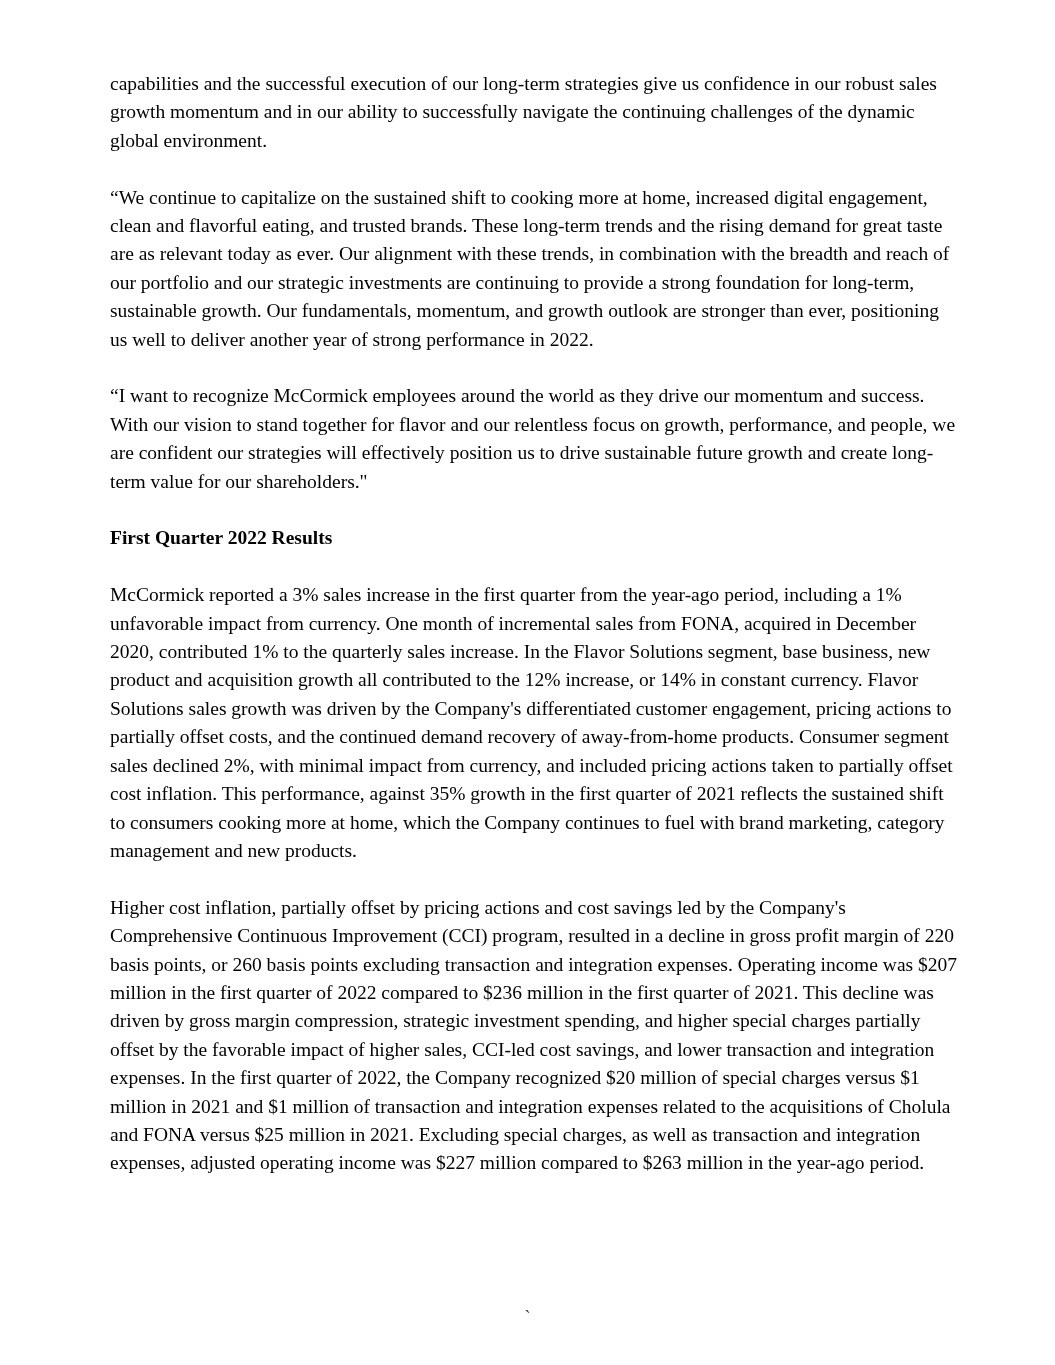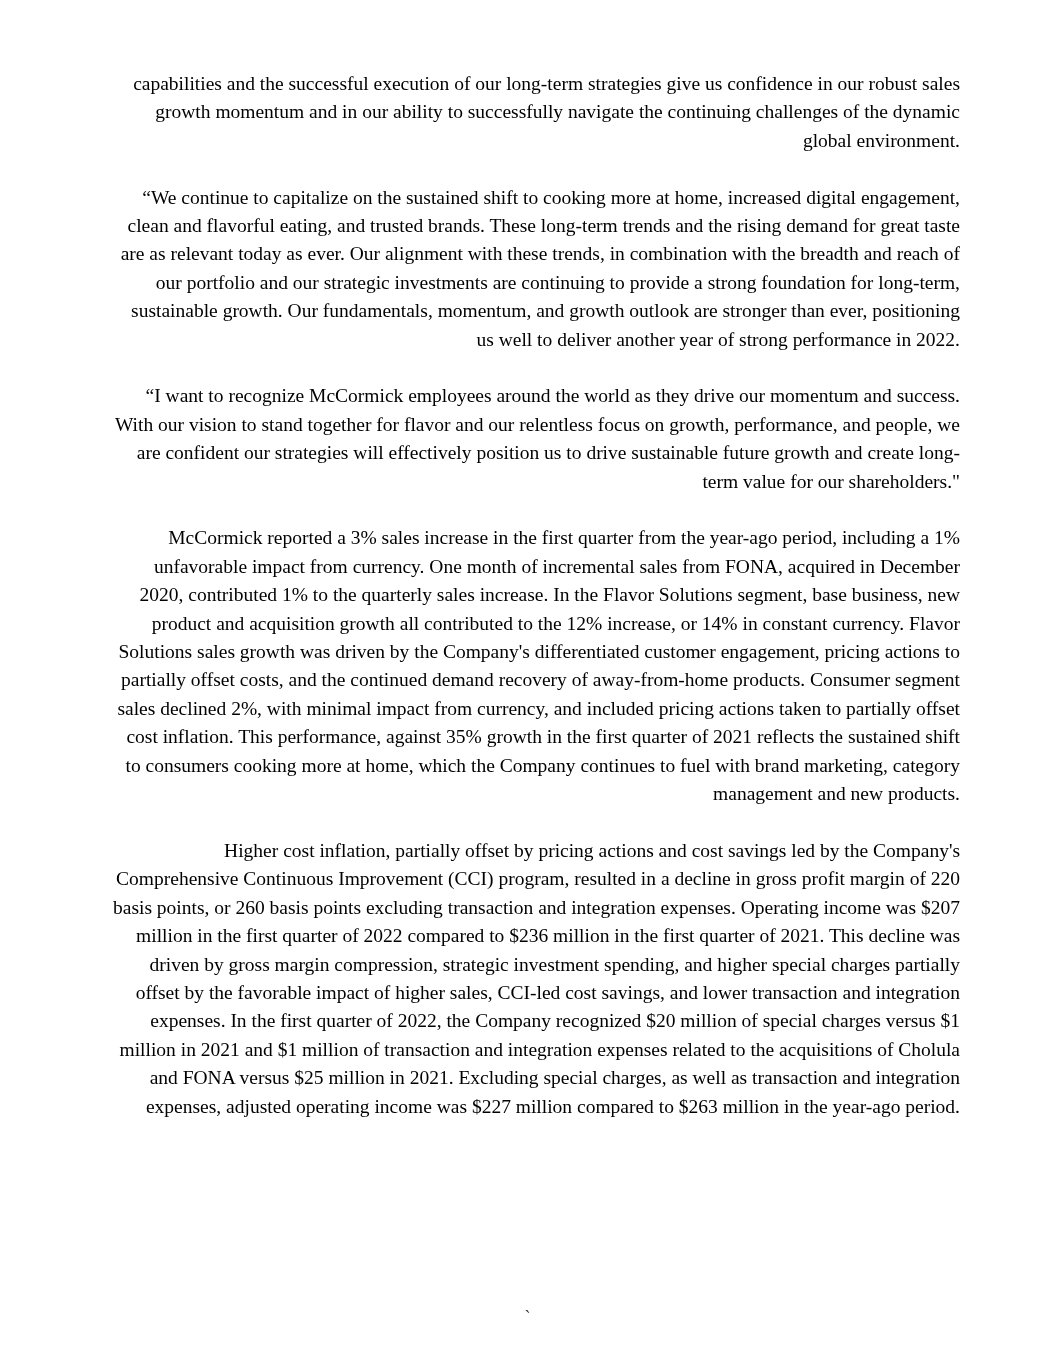--- a/index.html
+++ b/index.html
@@ -17,21 +17,21 @@
     overflow: hidden;
     box-sizing: border-box;
   }
   .content {
     position: absolute;
     top: 70px;
     left: 110px;
     width: 850px;
     font-size: 19.5px;
     line-height: 28.4px;
-    text-align: right;
+    text-align: left;
   }
   .content p,
   .content h2 {
     margin: 0 0 28.4px 0;
     padding: 0;
     font-size: 19.5px;
     line-height: 28.4px;
     font-weight: normal;
   }
   .content h2 {
@@ -49,17 +49,18 @@
   }
 </style>
 </head>
 <body>
 
 <div class="page">
   <div class="content">
     <p>capabilities and the successful execution of our long-term strategies give us confidence in our robust sales growth momentum and in our ability to successfully navigate the continuing challenges of the dynamic global environment.</p>
     <p>“We continue to capitalize on the sustained shift to cooking more at home, increased digital engagement, clean and flavorful eating, and trusted brands. These long-term trends and the rising demand for great taste are as relevant today as ever. Our alignment with these trends, in combination with the breadth and reach of our portfolio and our strategic investments are continuing to provide a strong foundation for long-term, sustainable growth. Our fundamentals, momentum, and growth outlook are stronger than ever, positioning us well to deliver another year of strong performance in 2022.</p>
     <p>“I want to recognize McCormick employees around the world as they drive our momentum and success. With our vision to stand together for flavor and our relentless focus on growth, performance, and people, we are confident our strategies will effectively position us to drive sustainable future growth and create long-term value for our shareholders."</p>
+    <h2>First Quarter 2022 Results</h2>
     <p>McCormick reported a 3% sales increase in the first quarter from the year-ago period, including a 1% unfavorable impact from currency. One month of incremental sales from FONA, acquired in December 2020, contributed 1% to the quarterly sales increase. In the Flavor Solutions segment, base business, new product and acquisition growth all contributed to the 12% increase, or 14% in constant currency. Flavor Solutions sales growth was driven by the Company's differentiated customer engagement, pricing actions to partially offset costs, and the continued demand recovery of away-from-home products. Consumer segment sales declined 2%, with minimal impact from currency, and included pricing actions taken to partially offset cost inflation. This performance, against 35% growth in the first quarter of 2021 reflects the sustained shift to consumers cooking more at home, which the Company continues to fuel with brand marketing, category management and new products.</p>
     <p>Higher cost inflation, partially offset by pricing actions and cost savings led by the Company's Comprehensive Continuous Improvement (CCI) program, resulted in a decline in gross profit margin of 220 basis points, or 260 basis points excluding transaction and integration expenses. Operating income was $207 million in the first quarter of 2022 compared to $236 million in the first quarter of 2021. This decline was driven by gross margin compression, strategic investment spending, and higher special charges partially offset by the favorable impact of higher sales, CCI-led cost savings, and lower transaction and integration expenses. In the first quarter of 2022, the Company recognized $20 million of special charges versus $1 million in 2021 and $1 million of transaction and integration expenses related to the acquisitions of Cholula and FONA versus $25 million in 2021. Excluding special charges, as well as transaction and integration expenses, adjusted operating income was $227 million compared to $263 million in the year-ago period.</p>
   </div>
   <div class="footer-mark">`</div>
 </div>
 
 </body></html>

